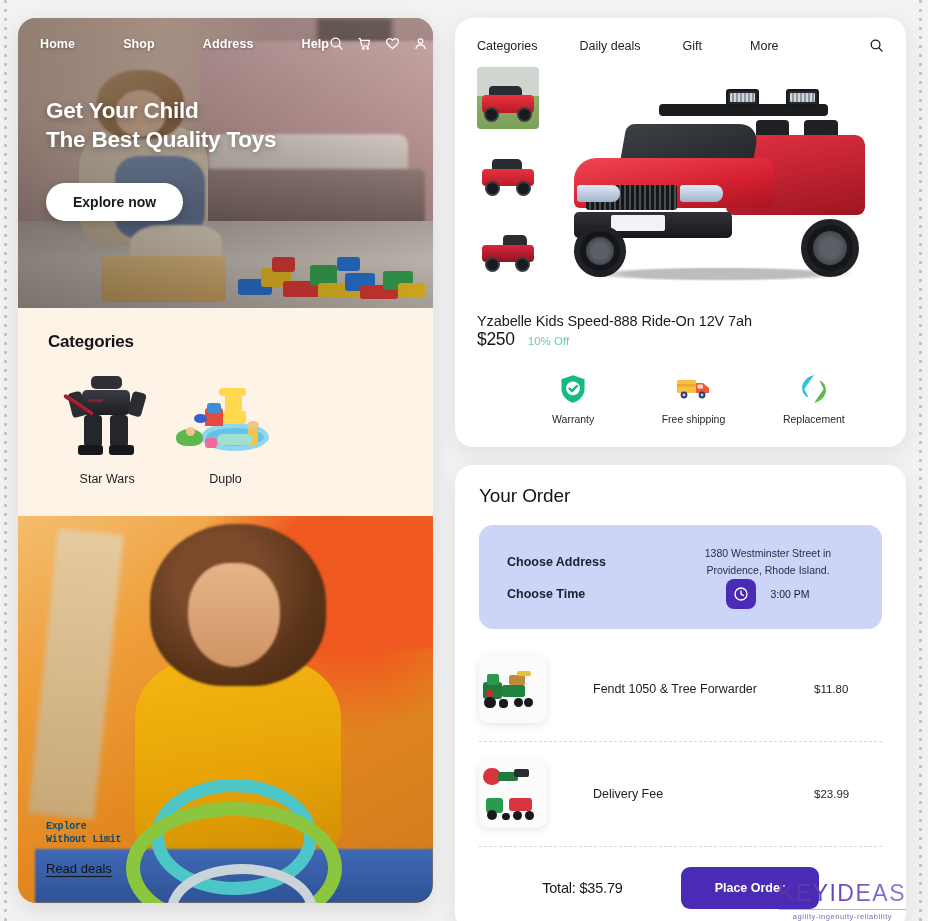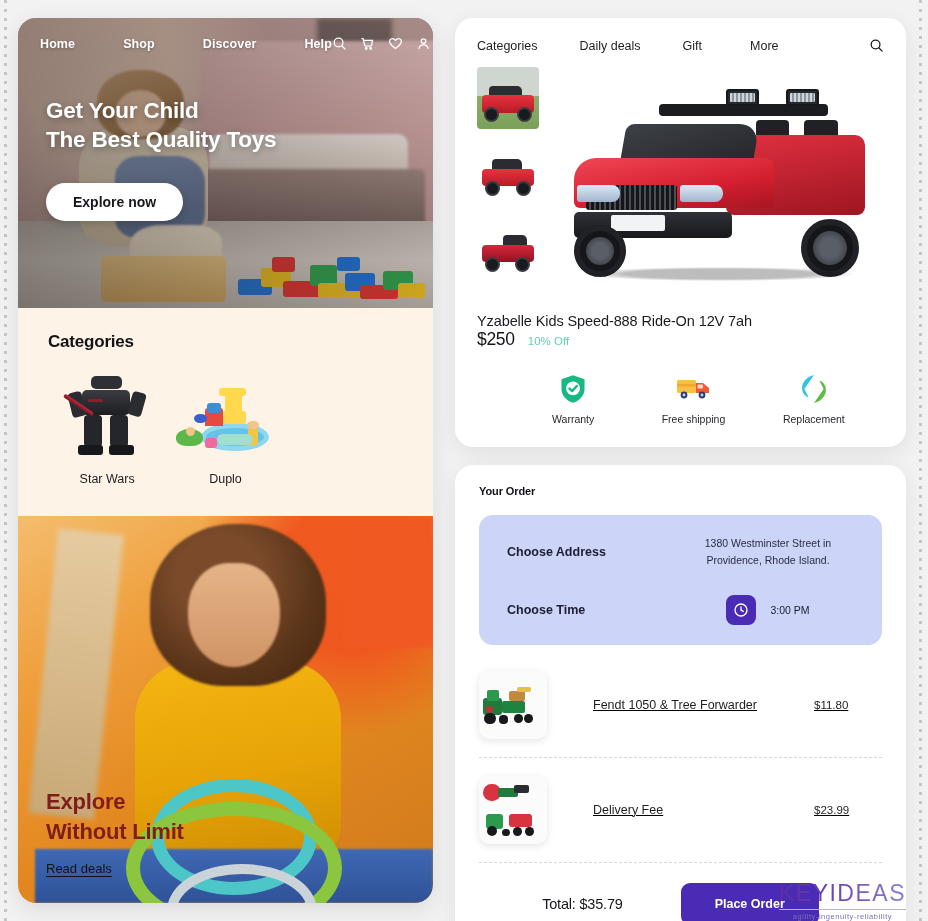--- a/index.html
+++ b/index.html
@@ -351,25 +351,26 @@
   .ring {
     position: absolute;
     border-radius: 50%;
     filter: blur(.6px);
   }
   .promo-copy {
     position: absolute;
     left: 28px; bottom: 26px;
   }
   .promo-copy h3 {
-    font-size: 22px;
+    font-size: 10px;
     font-weight: 700;
     line-height: 1.36;
-    color: #7f1d1d;
+    color: #0c4a6e;
     letter-spacing: -.2px;
+    font-family: Liberation Mono, monospace;
   }
   .promo-link {
     display: inline-block;
     margin-top: 14px;
     font-size: 13px;
     color: #121317;
     text-decoration: underline;
     text-underline-offset: 3px;
     cursor: pointer;
   }
@@ -555,37 +556,37 @@
     display: flex; flex-direction: column;
     align-items: center; gap: 9px;
     cursor: pointer;
   }
   .badge-ic { width: 34px; height: 30px; position: relative; }
   .badge-label { font-size: 10.5px; color: #26282d; }
 
   
   .order-card { padding: 20px 24px 22px 24px; }
   .order-card h2 {
-    font-size: 11px;
-    font-weight: 700;
+    font-size: 19px;
+    font-weight: 400;
     color: #121317;
     letter-spacing: -.1px;
     margin-bottom: 18px;
   }
   .order-box {
     background: #ccd5f7;
     border-radius: 14px;
     padding: 20px 24px 20px 28px;
   }
   .ob-row {
     display: flex;
     align-items: center;
     justify-content: space-between;
   }
-  .ob-row + .ob-row { margin-top: 26px; }
+  .ob-row + .ob-row { }
   .ob-label {
     font-size: 12.5px;
     font-weight: 700;
     color: #1b1d33;
   }
   .ob-addr {
     font-size: 10.5px;
     color: #2a2c45;
     text-align: center;
     line-height: 1.6;
@@ -604,21 +605,20 @@
     cursor: pointer;
   }
   .ob-time { font-size: 10.5px; color: #1b1d33; }
 
   .oi-list { margin-top: 8px; }
   .oi {
     display: flex;
     align-items: center;
     padding: 18px 0;
     border-bottom: 1px dashed #d8d8d8;
-    text-decoration: underline;
   }
   .oi:last-child { border-bottom: 1px dashed #d8d8d8; }
   .oi-thumb {
     width: 68px; height: 68px;
     border-radius: 10px;
     background: #fbfbfb;
     box-shadow: 0 2px 9px rgba(0,0,0,.11);
     position: relative;
     overflow: hidden;
     flex: none;
@@ -725,21 +725,21 @@
               <i style="left: 86%; top: 62%; width: 14%; height: 30%; background: rgb(227, 184, 29);"></i>
               <i style="left: 20%; top: 8%; width: 12%; height: 30%; background: rgb(214, 52, 47);"></i>
               <i style="left: 54%; top: 8%; width: 12%; height: 28%; background: rgb(31, 111, 208);"></i>
             </div>
         </div>
         <div class="hero-scrim"></div>
 
         <nav class="hero-nav">
           <a href="#">Home</a>
           <a href="#">Shop</a>
-          <a href="#">Discover</a>
+          <a href="#">Address</a>
           <a href="#">Help</a>
           <div class="hero-icons">
             <span>
               <svg width="15" height="15" viewBox="0 0 24 24" fill="none" stroke="#fff" stroke-width="2" stroke-linecap="round">
                   <circle cx="10.5" cy="10.5" r="7"></circle>
                   <line x1="16" y1="16" x2="21" y2="21"></line>
                 </svg>
             </span>
             <span>
               <svg width="15" height="15" viewBox="0 0 24 24" fill="none" stroke="#fff" stroke-width="2" stroke-linecap="round" stroke-linejoin="round">

